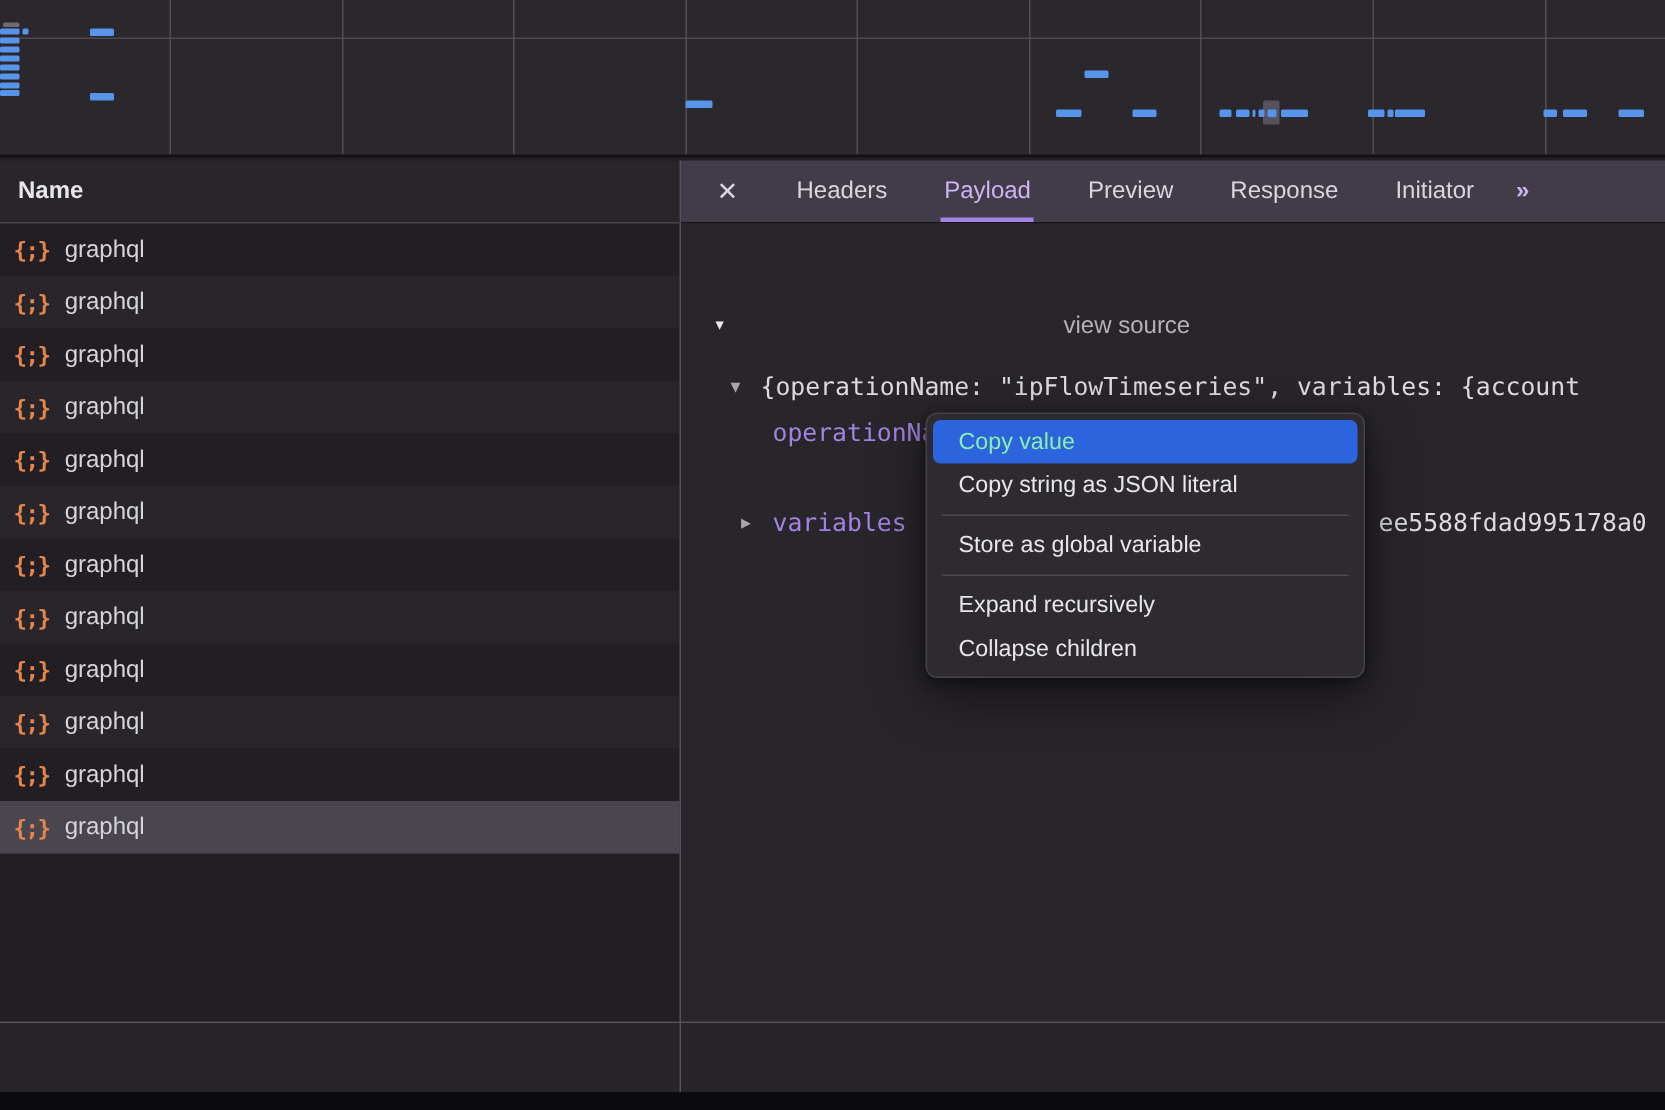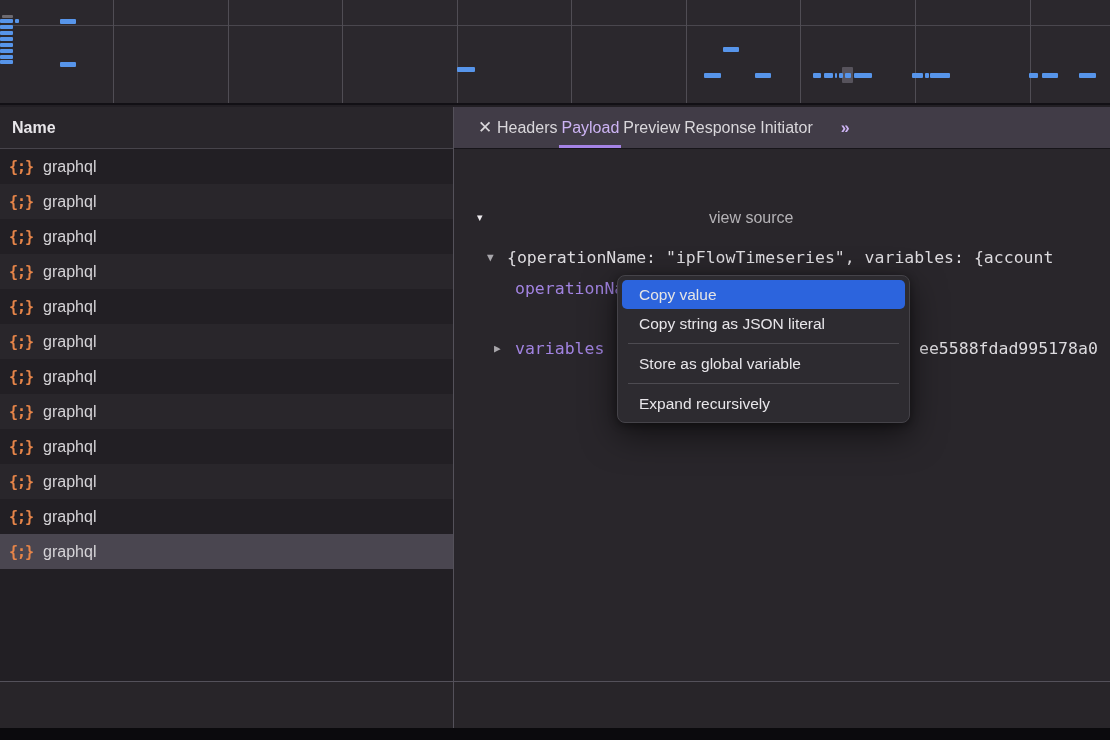--- a/index.html
+++ b/index.html
@@ -27,21 +27,21 @@
   .req-row.selected { background:#4a4650; }
   .json-icon { color:#e78549; font-family:"DejaVu Sans Mono", monospace; font-weight:bold;
                font-size:15px; margin-right:10px; letter-spacing:-1px; }
 
   
   #detail { position:absolute; left:454px; top:107px; width:656px; height:574px; background:#29262b; }
   #tabbar { height:42px; background:#413c47; border-bottom:1px solid #17151a;
             display:flex; align-items:stretch; }
   #close-btn { width:20px; margin-left:21px; color:#d9d7db; font-size:17px;
                display:flex; align-items:center; justify-content:center; cursor:default; }
-  .tab { display:flex; align-items:center; padding:0 2px; 
+  .tab { display:flex; align-items:center; padding:0 2px; margin-left:34px;
          color:#d9d7db; font-size:16px; border-bottom:3px solid transparent; padding-top:3px; }
   .tab.active { color:#cdb4f4; border-bottom-color:#a583e6; }
   #tab-overflow { margin-left:26px; color:#cdb4f4; font-size:16px; letter-spacing:-2px;
                   display:flex; align-items:center; font-weight:bold; }
 
   #payload-body { position:relative; width:656px; height:531px; overflow:hidden;
                   font-family:"DejaVu Sans Mono", monospace; }
   .pline { position:absolute; left:0; width:656px; height:27px; line-height:27px;
            white-space:nowrap; font-size:16.5px; color:#dddbdf; }
   #section-line { top:55px; font-family:"Liberation Sans", sans-serif; }
@@ -61,21 +61,21 @@
   .ind2 { position:absolute; left:61px; }
   .arrow2 { position:absolute; left:40px; }
 
   
   #context-menu { position:absolute; left:617px; top:275px; width:293px; z-index:20;
                   background:#2d2b30; border:1px solid #454349; border-radius:8px;
                   padding:4px 0; box-shadow:0 12px 34px rgba(0,0,0,.55), 0 2px 8px rgba(0,0,0,.4);
                   font-size:15.5px; color:#e8e6ea; }
   .menu-item { height:29px; line-height:29px; padding-left:17px; margin:0 4px;
                border-radius:5px; white-space:nowrap; }
-  .menu-item.highlight { background:#2c64dd; color:#e5e5e5; }
+  .menu-item.highlight { background:#2c64dd; color:#86efac; }
   .menu-sep { height:1px; background:#4d4b51; margin:5px 10px; }
 </style>
 </head>
 <body>
 
 <div id="overview">
   <div class="hline"></div>
 <div class="gridline" style="left: 113px;"></div>
     <div class="gridline" style="left: 228px;"></div>
     <div class="gridline" style="left: 342px;"></div>
@@ -211,13 +211,14 @@
   </div>
 </div>
 
 <div id="context-menu">
   <div class="menu-item highlight">Copy value</div>
   <div class="menu-item">Copy string as JSON literal</div>
   <div class="menu-sep"></div>
   <div class="menu-item">Store as global variable</div>
   <div class="menu-sep"></div>
   <div class="menu-item">Expand recursively</div>
+  <div class="menu-item">Collapse children</div>
 </div>
 
 </body></html>

